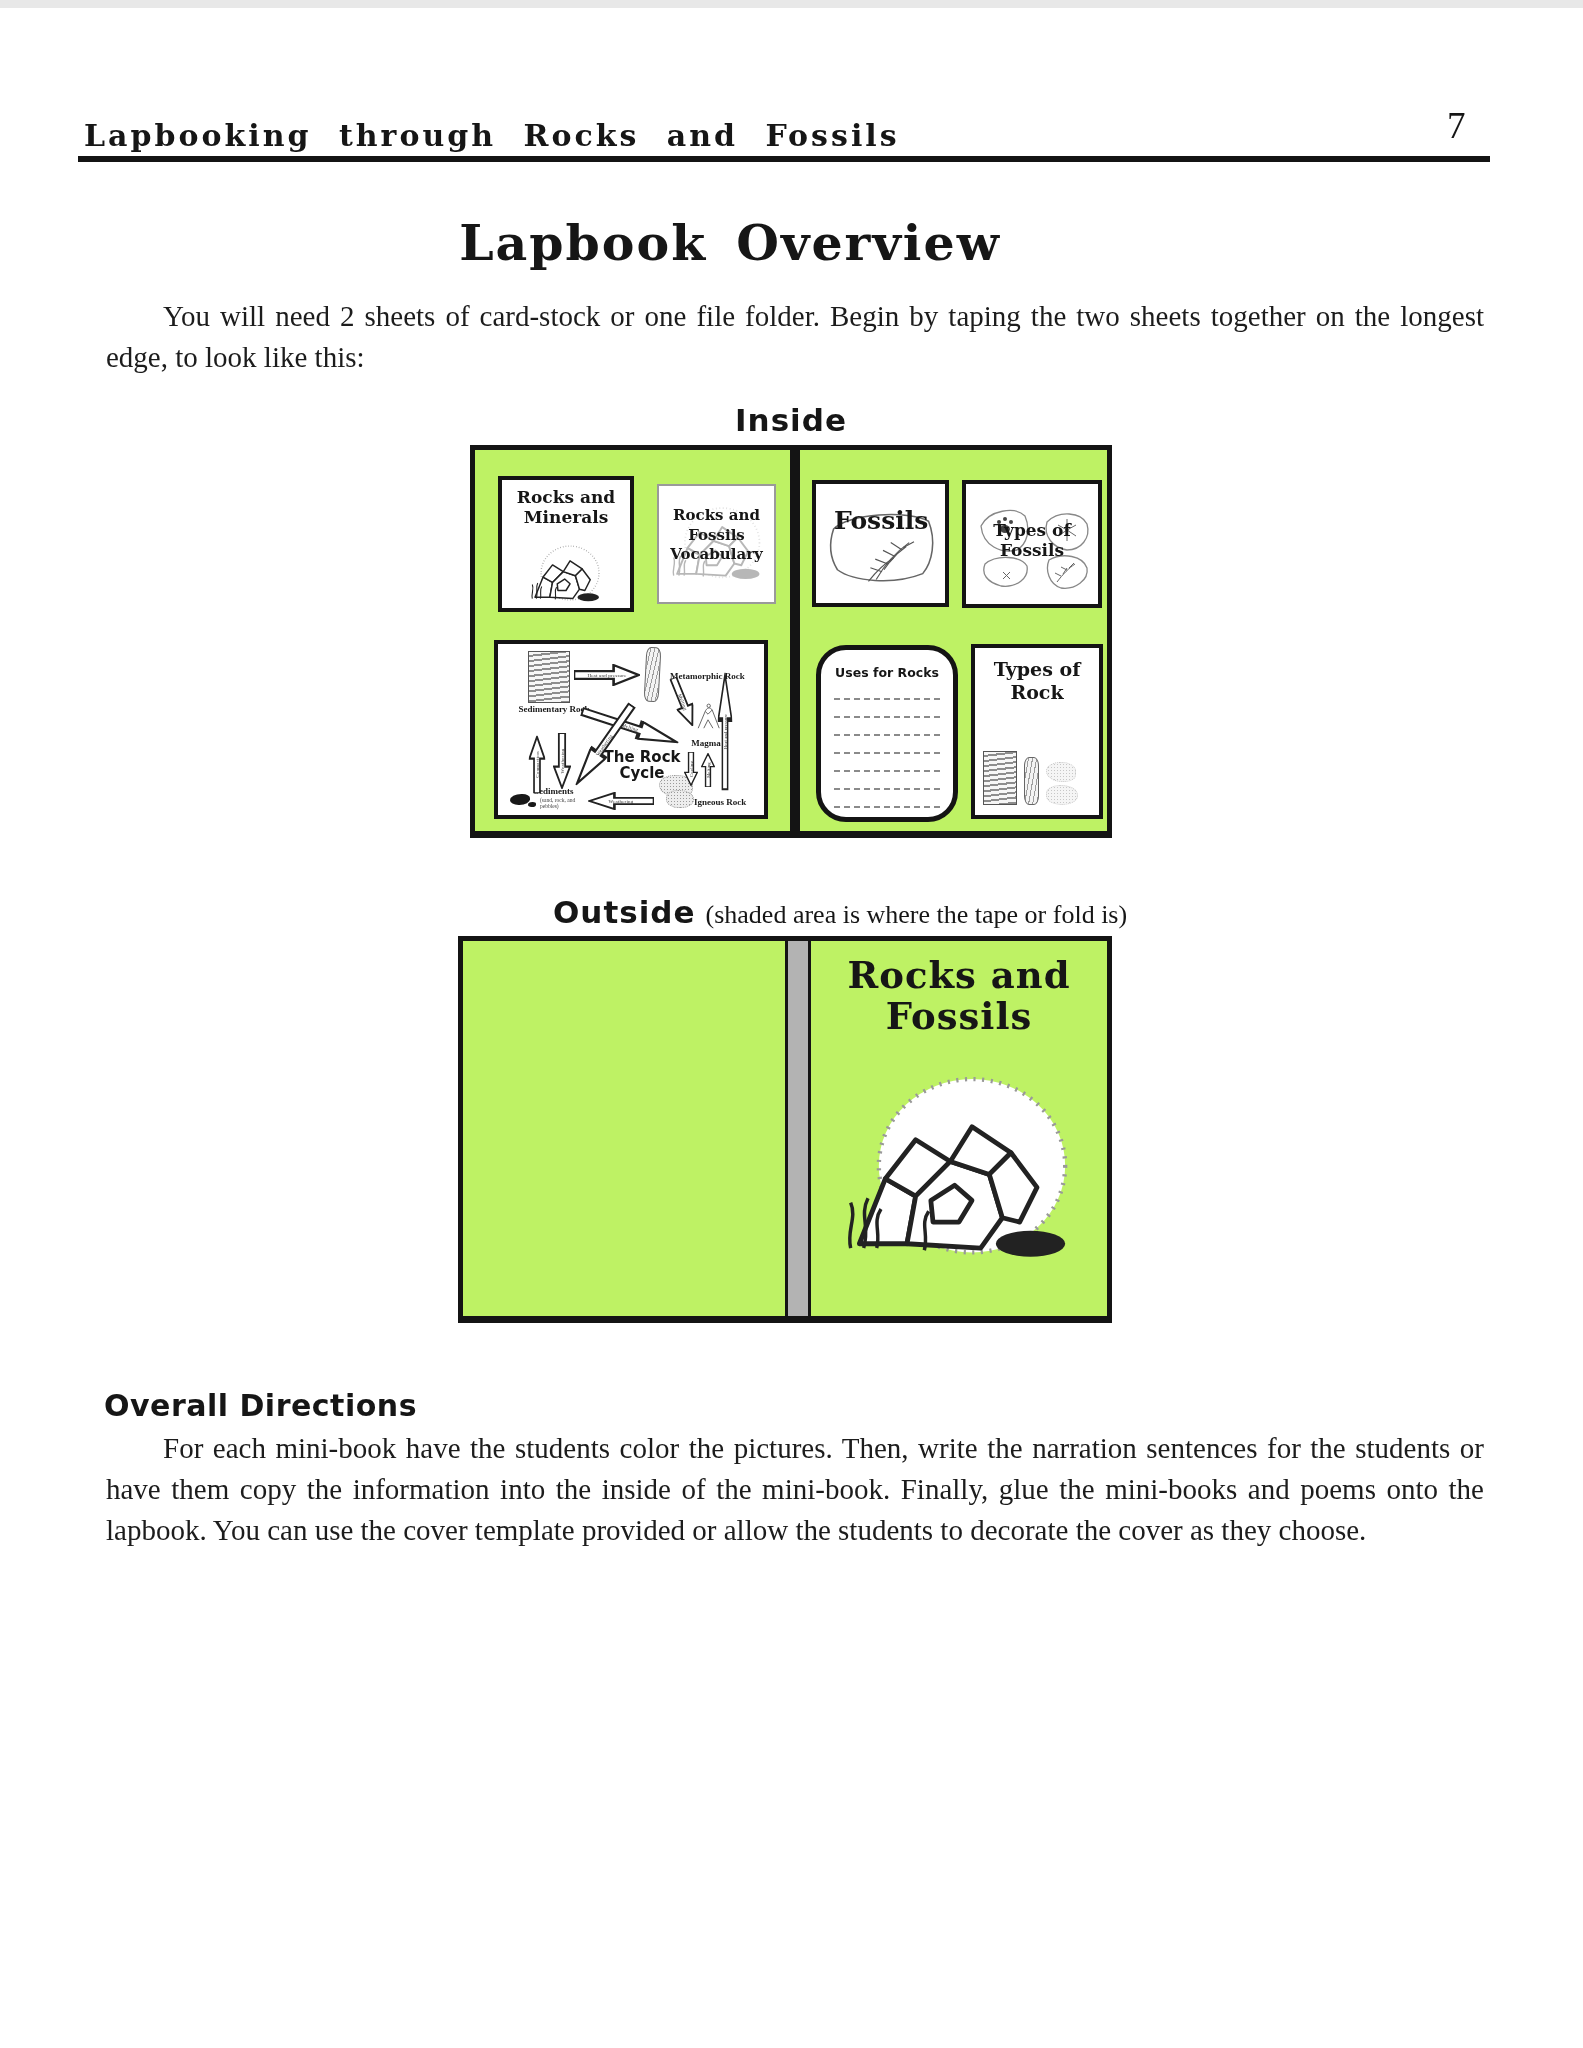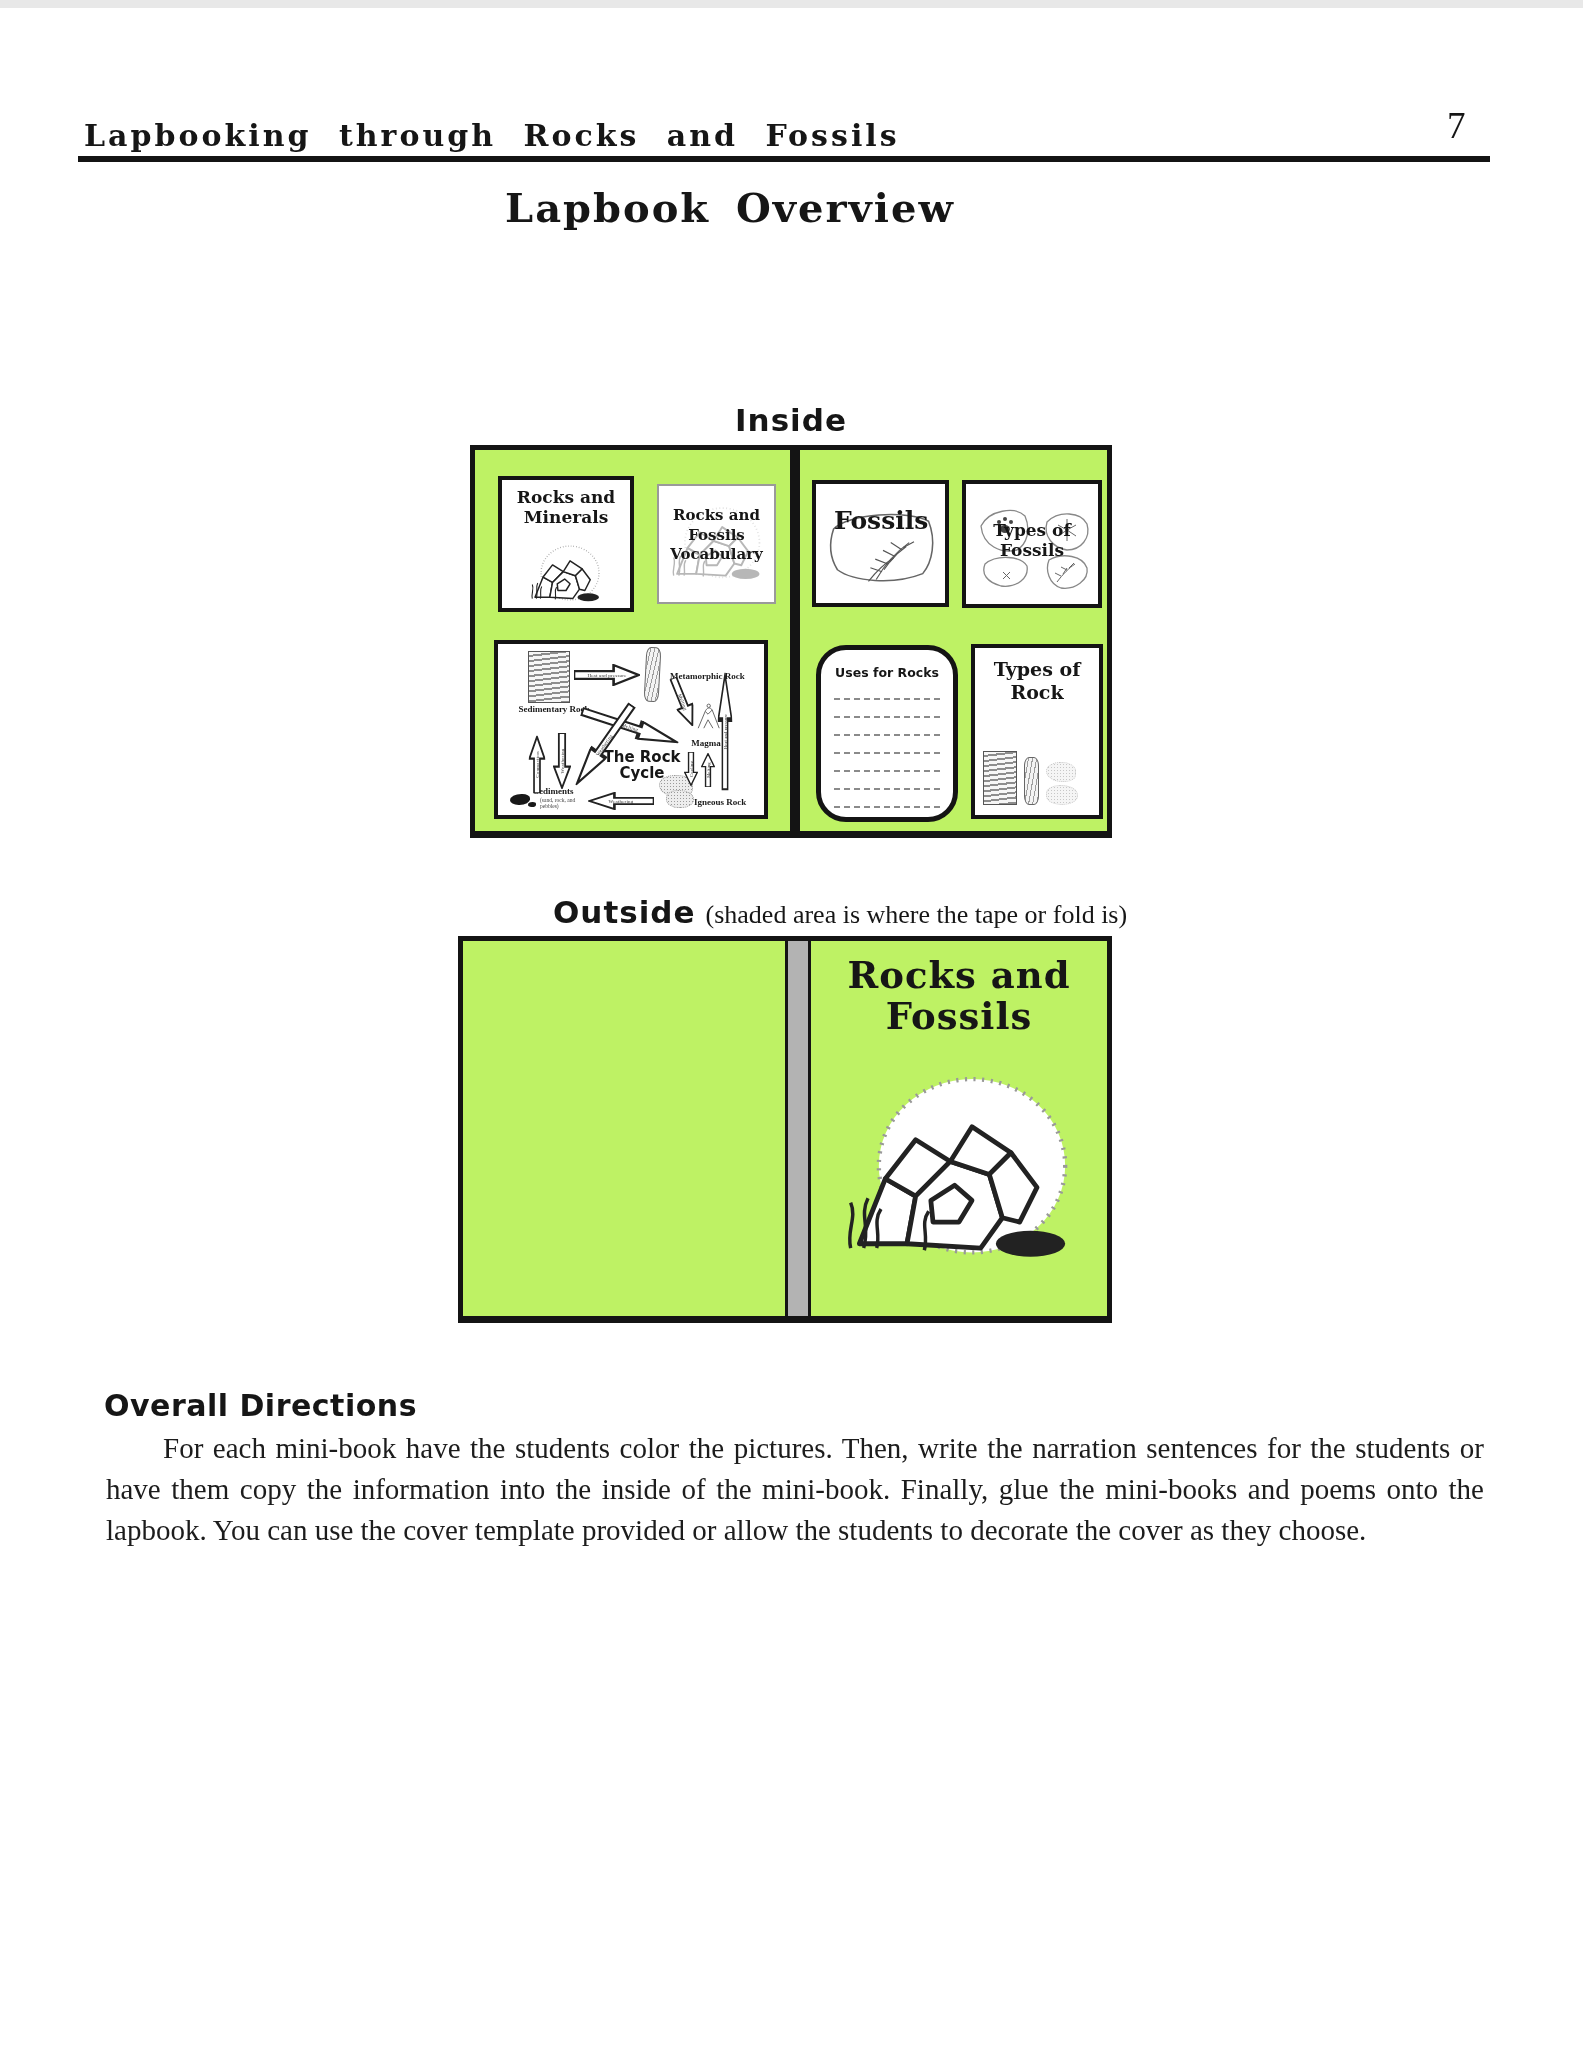--- a/index.html
+++ b/index.html
@@ -100,22 +100,23 @@
     </symbol>
   </defs>
 </svg>
 
 <div class="page">
 
   <div class="abs deco" style="left:84px;top:110px;font-size:30px;letter-spacing:3px;word-spacing:14px">Lapbooking through Rocks and Fossils</div>
   <div class="abs" style="left:1447px;top:96px;font-size:37px">7</div>
   <div class="abs" style="left:78px;top:148px;width:1412px;height:6px;background:#141414"></div>
 
-  <div class="abs deco center" style="left:455px;top:176px;width:550px;font-size:40px;letter-spacing:2px;word-spacing:10px">Lapbook Overview</div>
-
+  <div class="abs deco center" style="left:455px;top:206px;width:550px;font-size:49px;letter-spacing:2px;word-spacing:10px">Lapbook Overview</div>
+
+  <div class="abs para" style="left:106px;top:288px;width:1378px">You will need 2 sheets of card-stock or one file folder.  Begin by taping the two sheets together on the longest edge, to look like this:</div>
 
   <div class="abs comic center" style="left:470px;top:394px;width:642px;font-size:31px;letter-spacing:1px">Inside</div>
 
   <div class="lapbook" style="left:470px;top:437px;width:642px;height:393px;border-bottom-width:7px">
 
     <div class="abs" style="left:315px;top:0;width:10px;height:100%;background:#141414"></div>
 
     <div class="cover thick" style="left:23px;top:26px;width:136px;height:136px">
       <div class="deco center" style="padding:8px 4px 0;font-size:17px;line-height:1.15">Rocks and Minerals</div>
       <svg class="abs" style="left:14px;bottom:2px;width:100px;height:64px">

